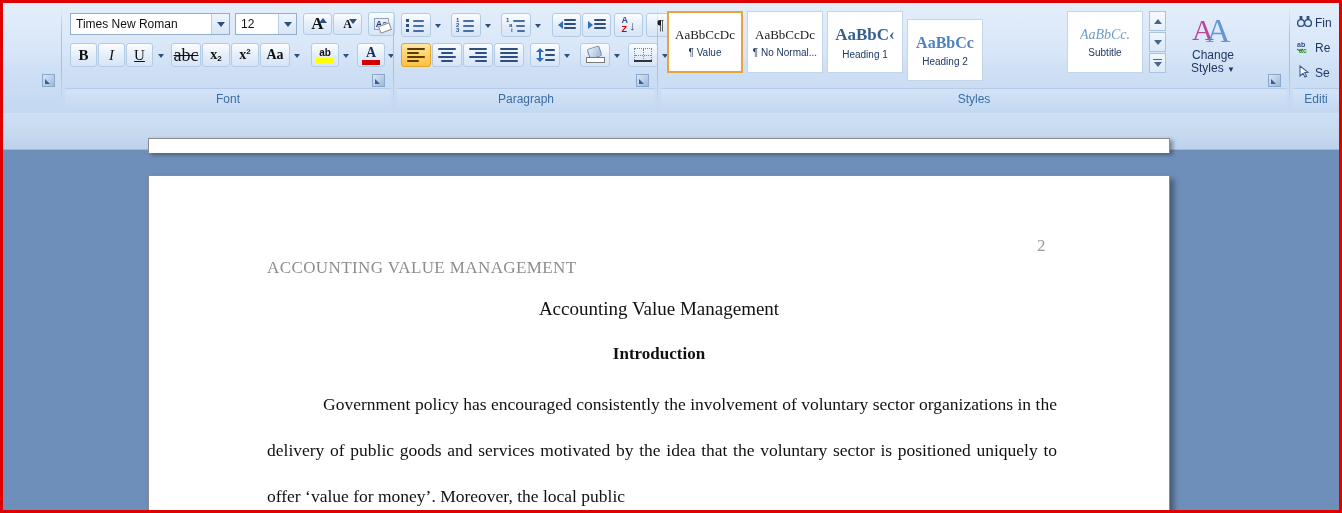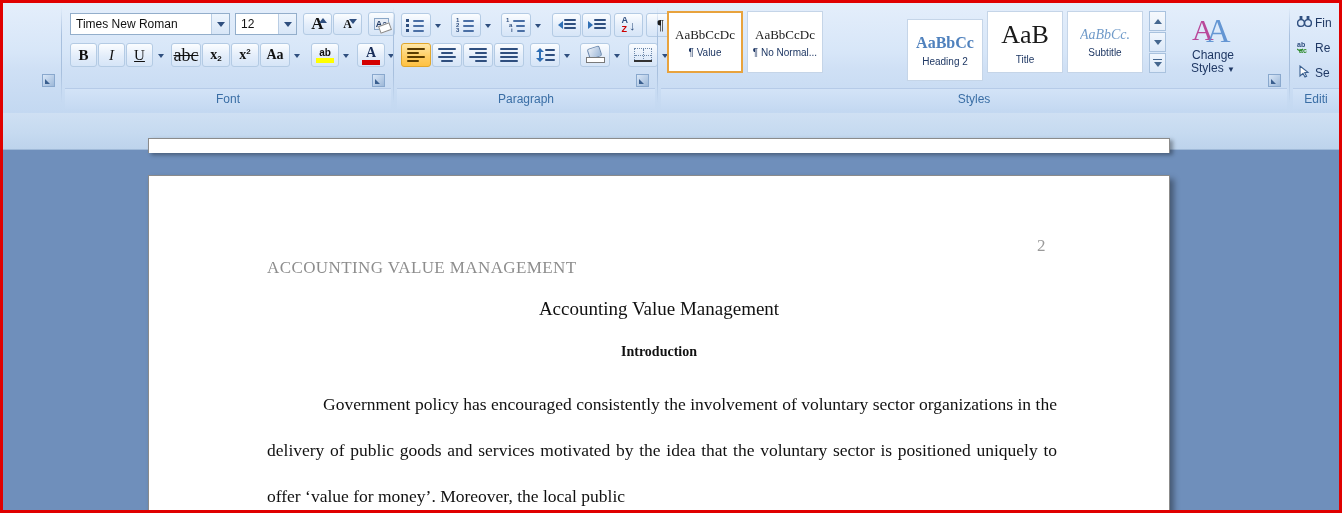--- a/index.html
+++ b/index.html
@@ -152,21 +152,21 @@
     font-family:"Liberation Serif", serif;font-size:17px;color:#9a9a9a;
   }
   .doctitle{
     position:absolute;left:0;right:0;top:122px;
     text-align:center;
     font-family:"Liberation Serif", serif;font-size:19px;color:#111;
   }
   .docsub{
     position:absolute;left:0;right:0;top:168px;
     text-align:center;
-    font-family:"Liberation Serif", serif;font-size:14px;font-weight:bold;color:#111;
+    font-family:"Liberation Serif", serif;font-size:17px;font-weight:bold;color:#111;
   }
   .docbody{
     position:absolute;left:118px;top:205px;width:790px;
     font-family:"Liberation Serif", serif;font-size:17.5px;color:#111;
     line-height:46px;text-align:justify;
   }
   .docbody .indent{display:inline-block;width:56px;}
 </style>
 </head>
 <body>
@@ -410,27 +410,27 @@
       <div class="gbody" id="styles-body">
 
         <div class="stylebox sel" style="left:6px;">
           <span class="sample" style="font-size:13px;">AaBbCcDc</span>
           <span class="sname">¶ Value</span>
         </div>
         <div class="stylebox" style="left:86px;">
           <span class="sample" style="font-size:13px;">AaBbCcDc</span>
           <span class="sname">¶ No Normal...</span>
         </div>
+        <div class="stylebox" style="left:166px;">
+          <span class="sample" style="font-size:17px;font-weight:bold;color:#365f91;">AaBbC‹</span>
+          <span class="sname">Heading 1</span>
+        </div>
         <div class="stylebox" style="left:246px;margin-top:8px;">
           <span class="sample" style="font-size:16px;font-weight:bold;color:#4f81bd;">AaBbCc</span>
           <span class="sname">Heading 2</span>
-        </div>
-        <div class="stylebox" style="left:326px;">
-          <span class="sample" style="font-size:26px;color:#1a1a1a;">AaB</span>
-          <span class="sname">Title</span>
         </div>
         <div class="stylebox" style="left:406px;">
           <span class="sample" style="font-size:14px;font-style:italic;color:#6f9ac9;">AaBbCc.</span>
           <span class="sname">Subtitle</span>
         </div>
 
         <div class="styleScroll" style="left:488px;top:6px;background:linear-gradient(to bottom,#f6f9fd,#e7eff9);">
           <span class="tri-up"></span>
         </div>
         <div class="styleScroll" style="left:488px;top:27px;">

